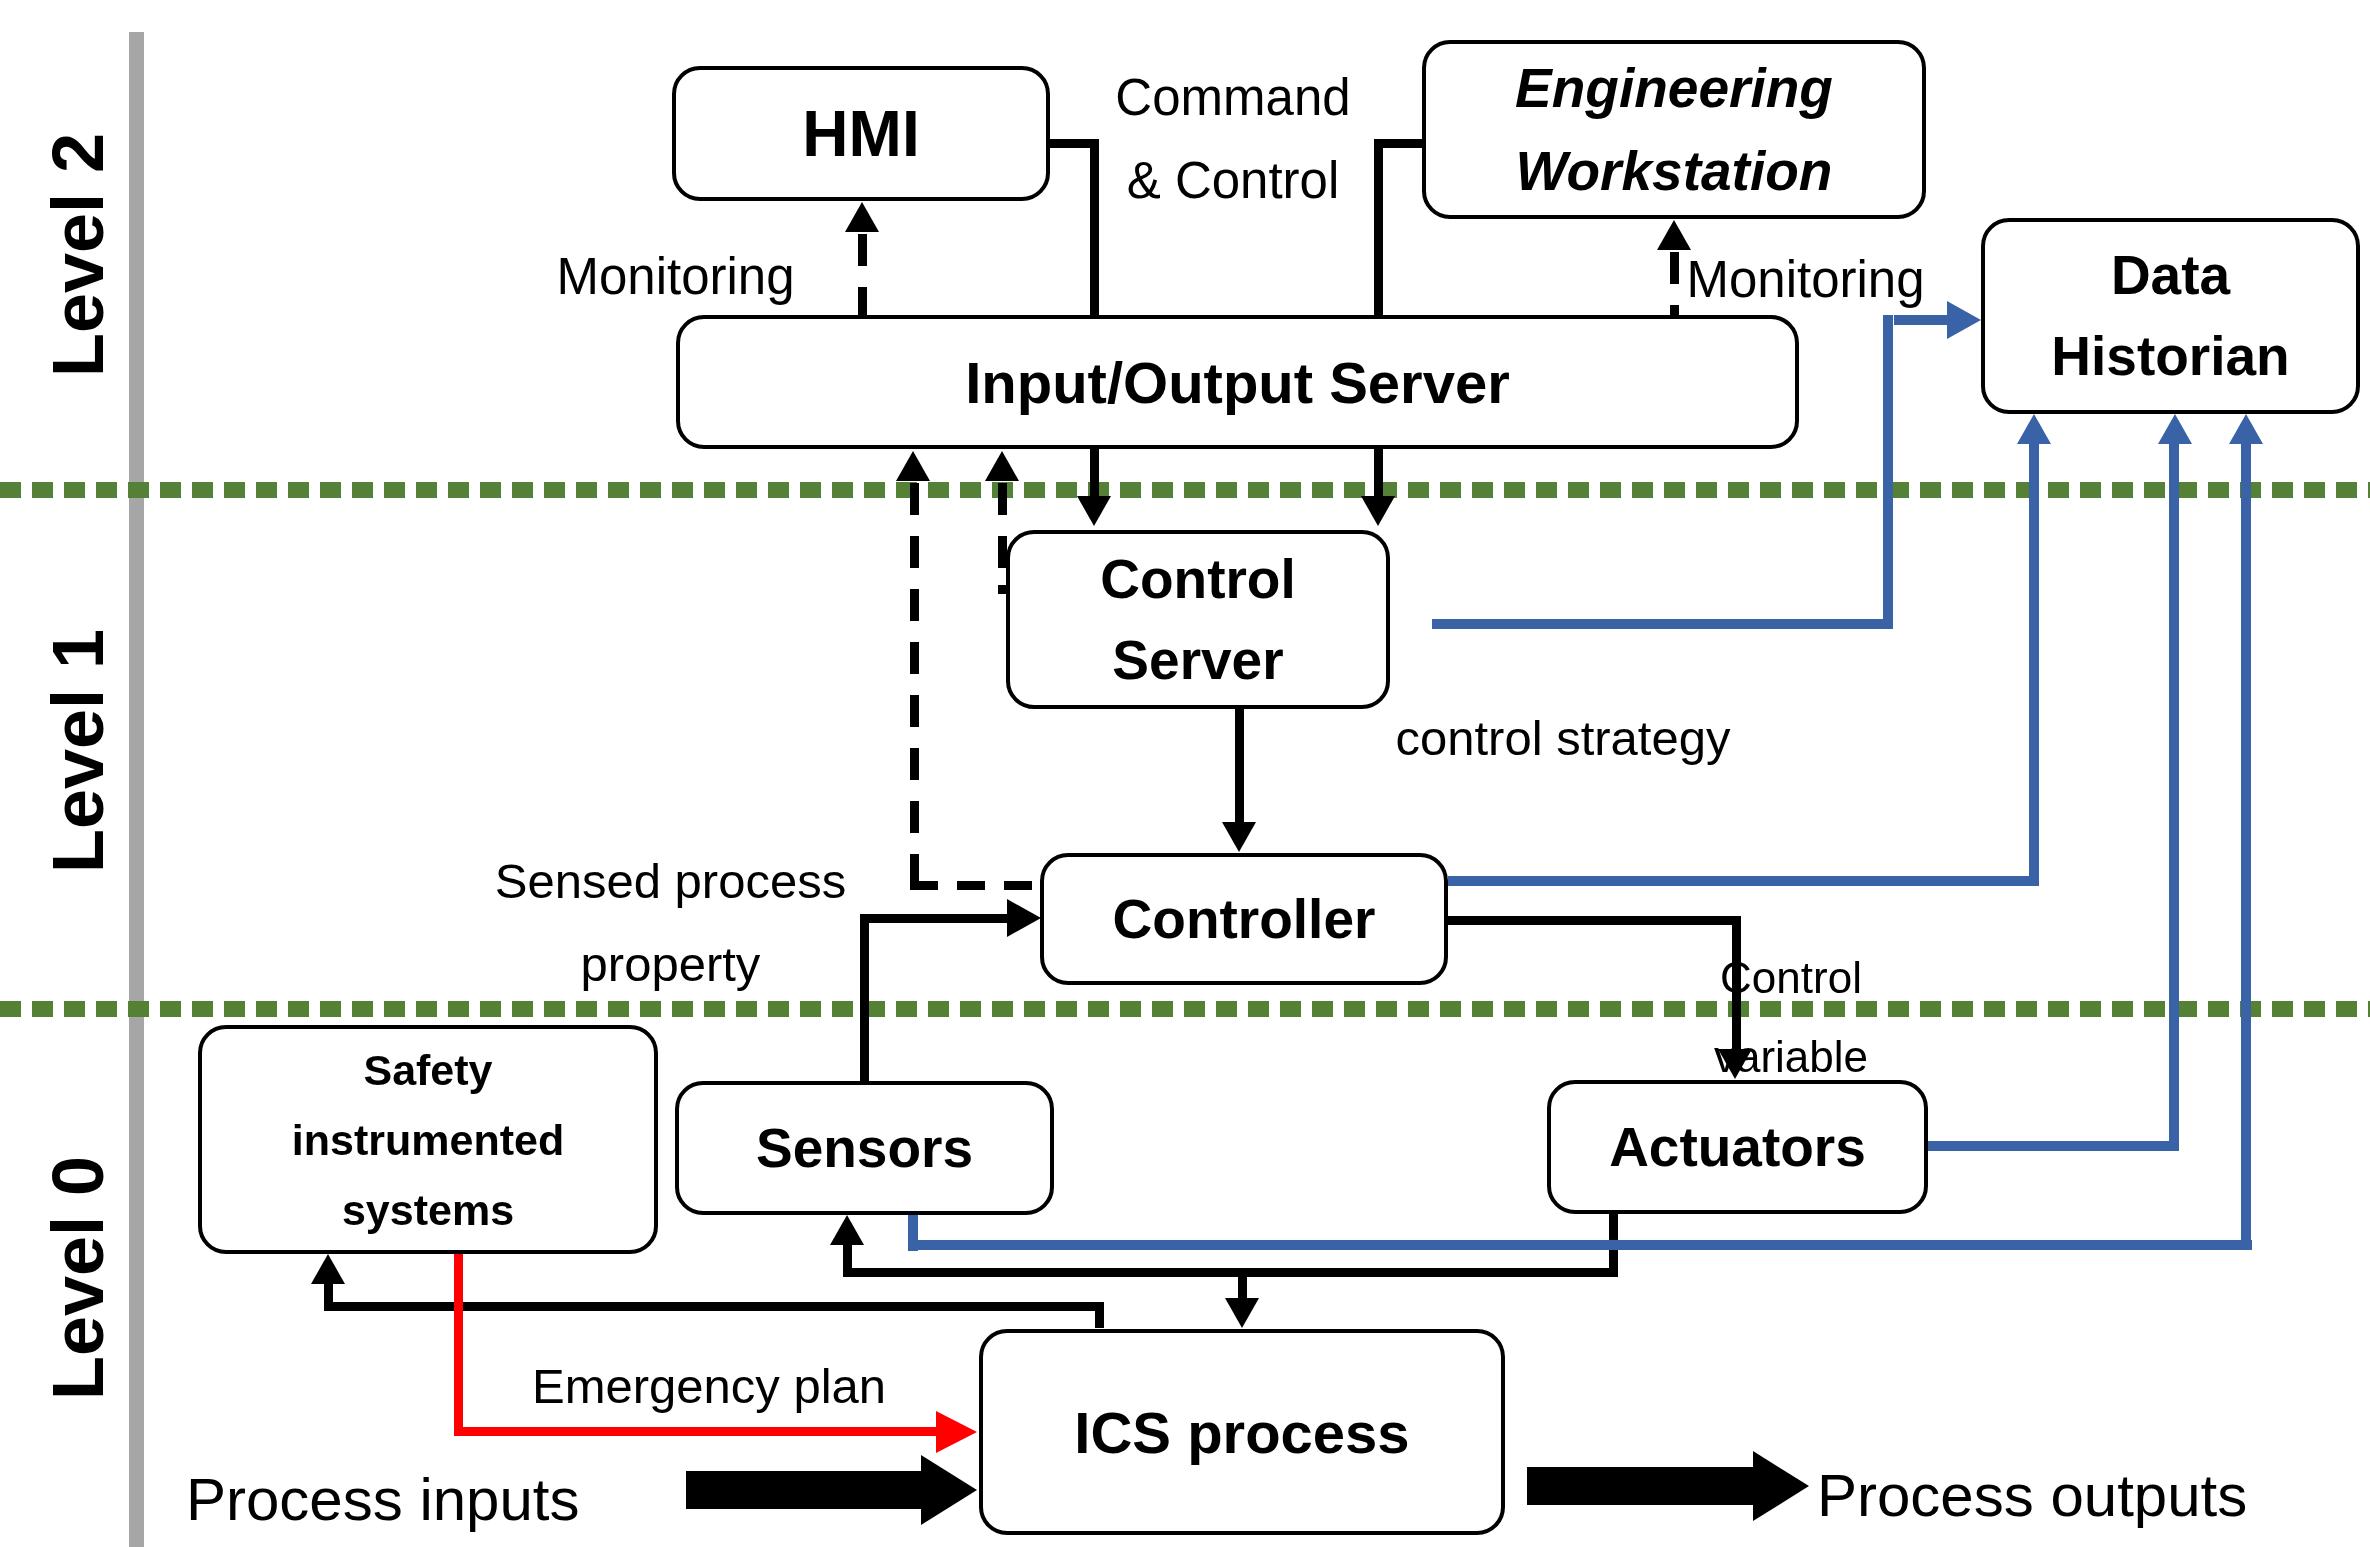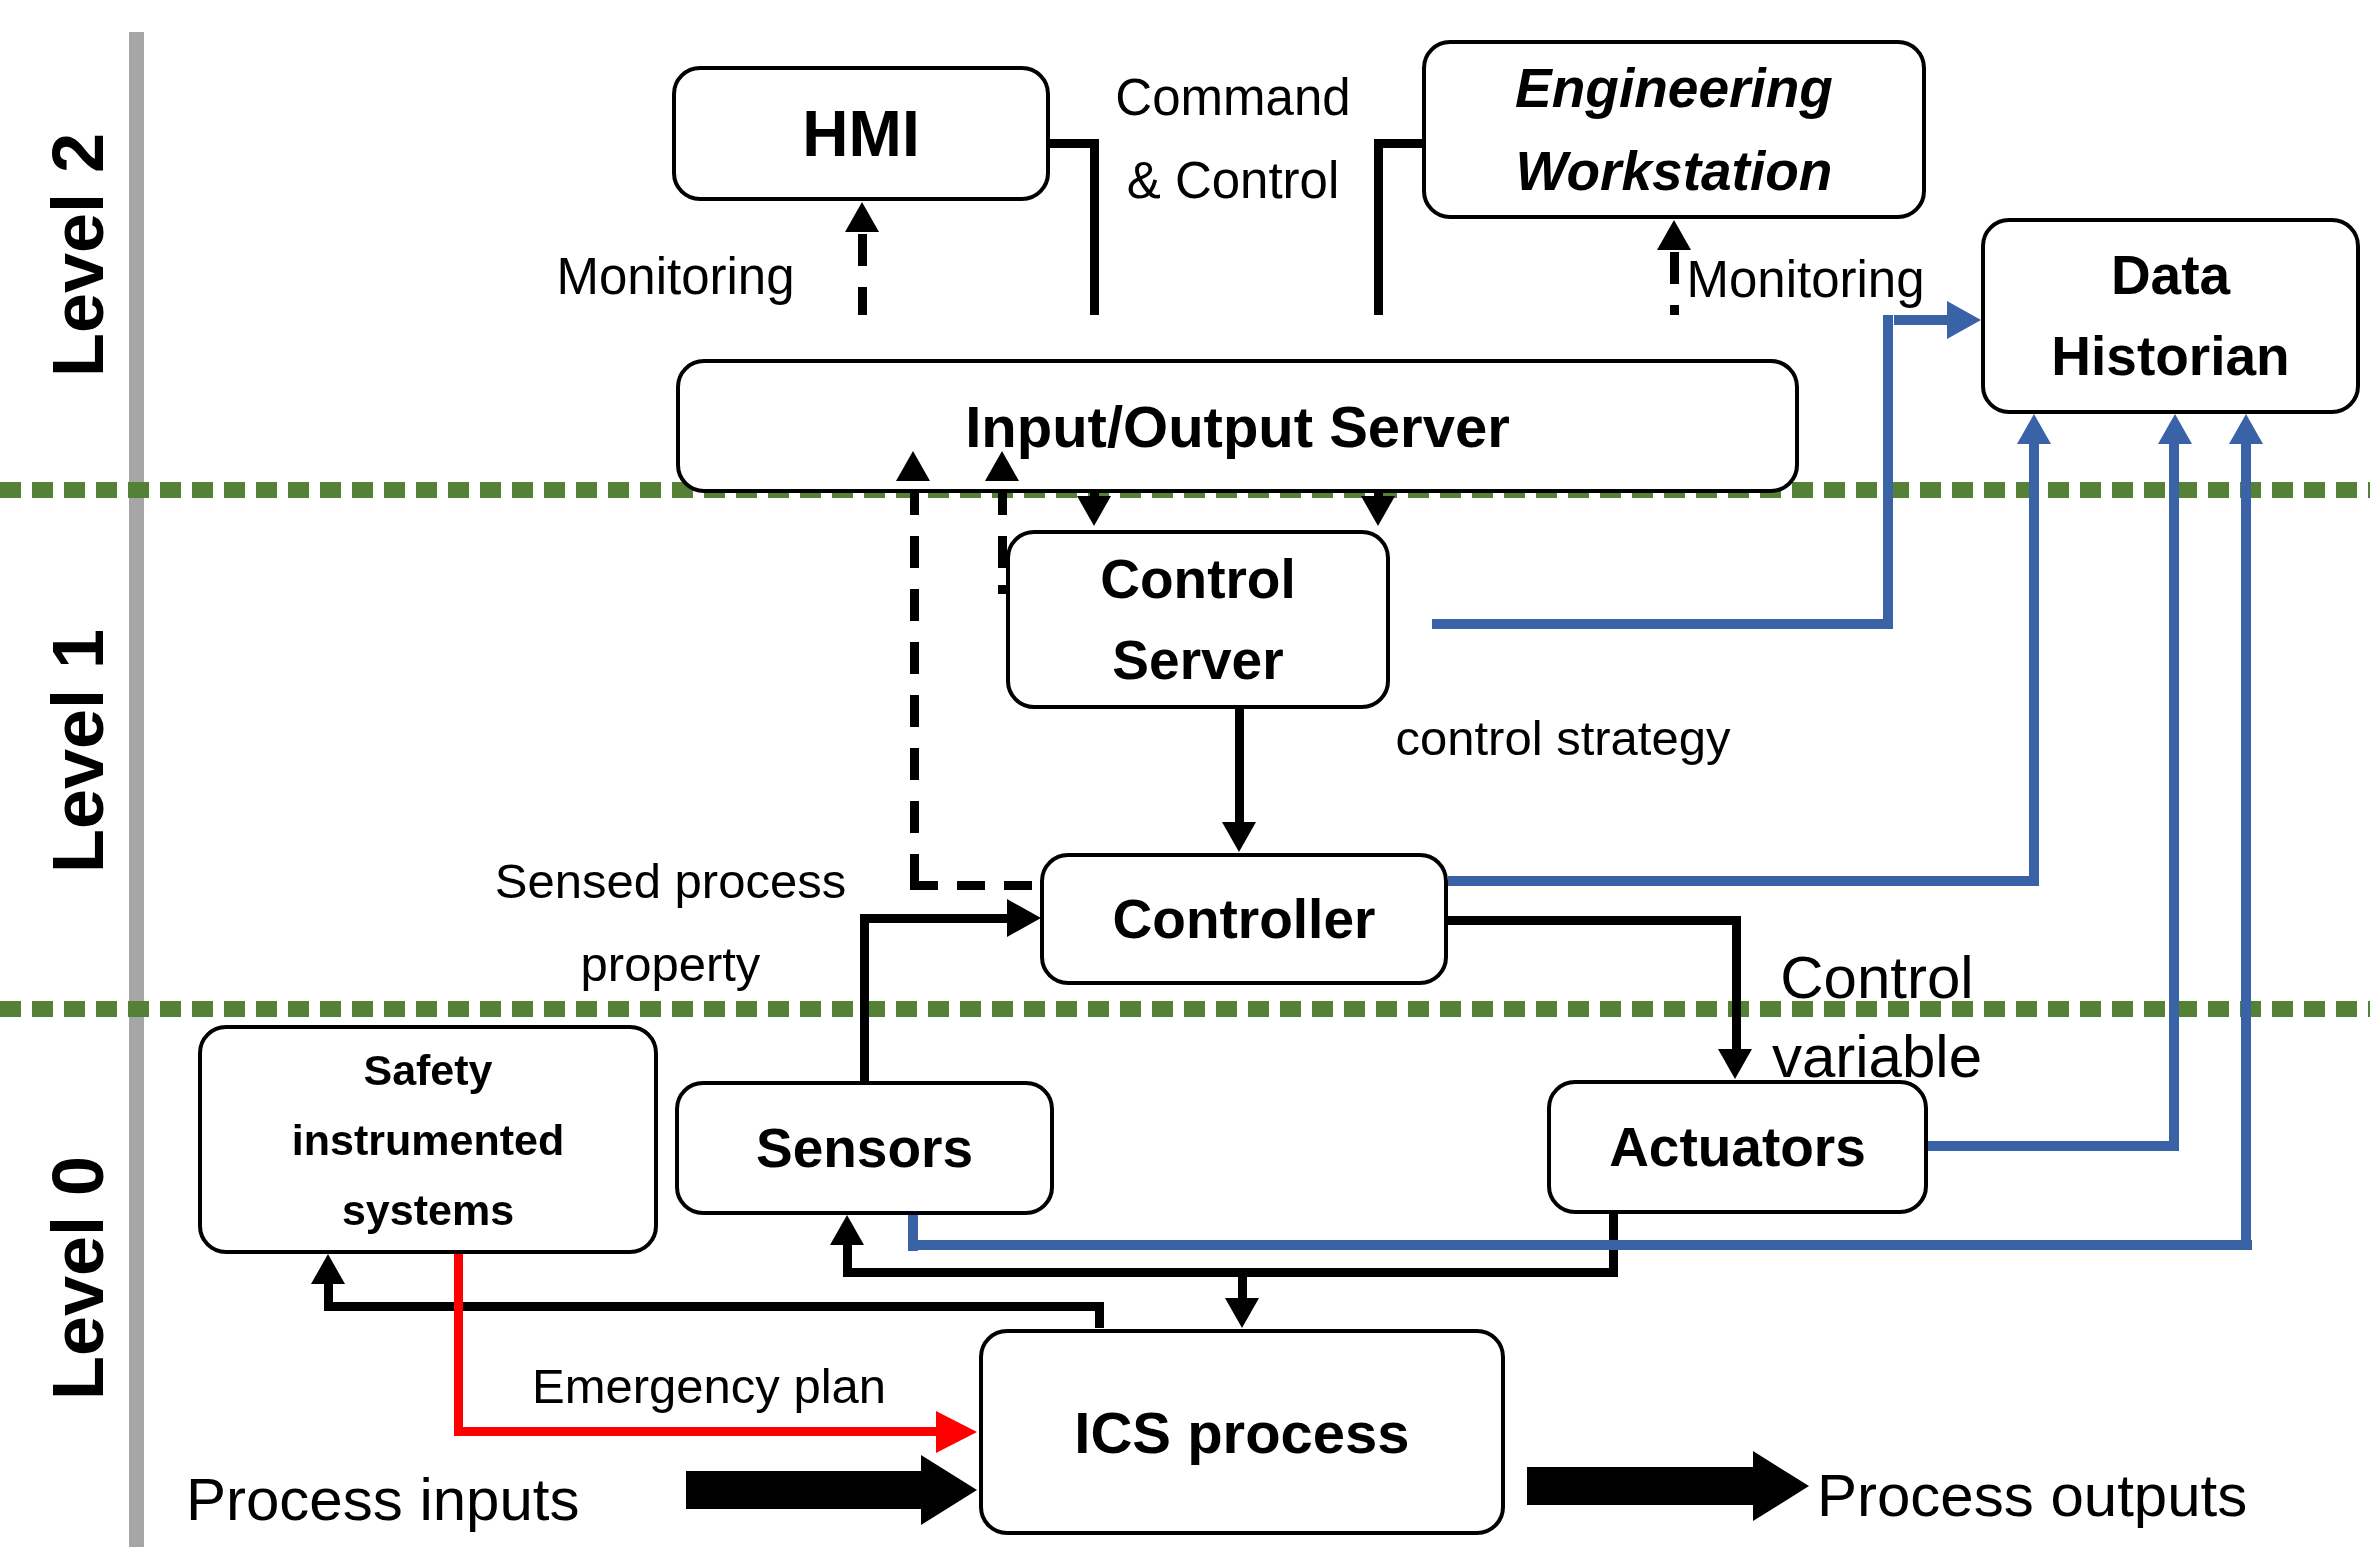--- a/index.html
+++ b/index.html
@@ -130,21 +130,21 @@
   <div class="bighead" style="left:921px;top:1455px;"></div>
   <div class="bigshaft" style="left:1527px;top:1467px;width:226px;height:38px;"></div>
   <div class="bighead" style="left:1753px;top:1451px;"></div>
 
   <div class="box" style="left:672px;top:66px;width:378px;height:135px;font-size:64px;">
     <span>HMI</span>
   </div>
   <div class="box" style="left:1422px;top:40px;width:504px;height:179px;font-size:55px;line-height:83px;font-style:italic;">
     <span style="width:395px;">Engineering Workstation</span>
   </div>
-  <div class="box" style="left:676px;top:315px;width:1123px;height:134px;font-size:58px;margin-top:44px;">
+  <div class="box" style="left:676px;top:315px;width:1123px;height:134px;font-size:58px;">
     <span>Input/Output Server</span>
   </div>
   <div class="box" style="left:1981px;top:218px;width:379px;height:196px;font-size:55px;line-height:81px;">
     <span style="width:311px;">Data Historian</span>
   </div>
   <div class="box" style="left:1006px;top:530px;width:384px;height:179px;font-size:55px;line-height:81px;">
     <span style="width:292px;">Control Server</span>
   </div>
   <div class="box" style="left:1040px;top:853px;width:408px;height:132px;font-size:55px;">
     <span>Controller</span>
@@ -172,21 +172,21 @@
   <div class="lbl" style="left:1643px;top:250px;width:325px;font-size:51px;">
     <div>Monitoring</div>
   </div>
   <div class="lbl" style="left:1318px;top:699px;width:490px;font-size:49px;line-height:79px;">
     <div>control strategy</div>
   </div>
   <div class="lbl" style="left:414px;top:840px;width:513px;font-size:49px;line-height:83px;">
     <div>Sensed process</div>
     <div>property</div>
   </div>
-  <div class="lbl" style="left:1738px;top:938px;width:278px;font-size:60px;line-height:79px;">
+  <div class="lbl" style="left:1652px;top:938px;width:278px;font-size:44px;line-height:79px;">
     <div>Control</div>
     <div>variable</div>
   </div>
   <div class="lbl" style="left:476px;top:1358px;width:466px;font-size:49px;">
     <div>Emergency plan</div>
   </div>
   <div class="lbl" style="left:186px;top:1465px;font-size:60px;text-align:left;">
     <div>Process inputs</div>
   </div>
   <div class="lbl" style="left:1817px;top:1461px;font-size:60px;text-align:left;">

